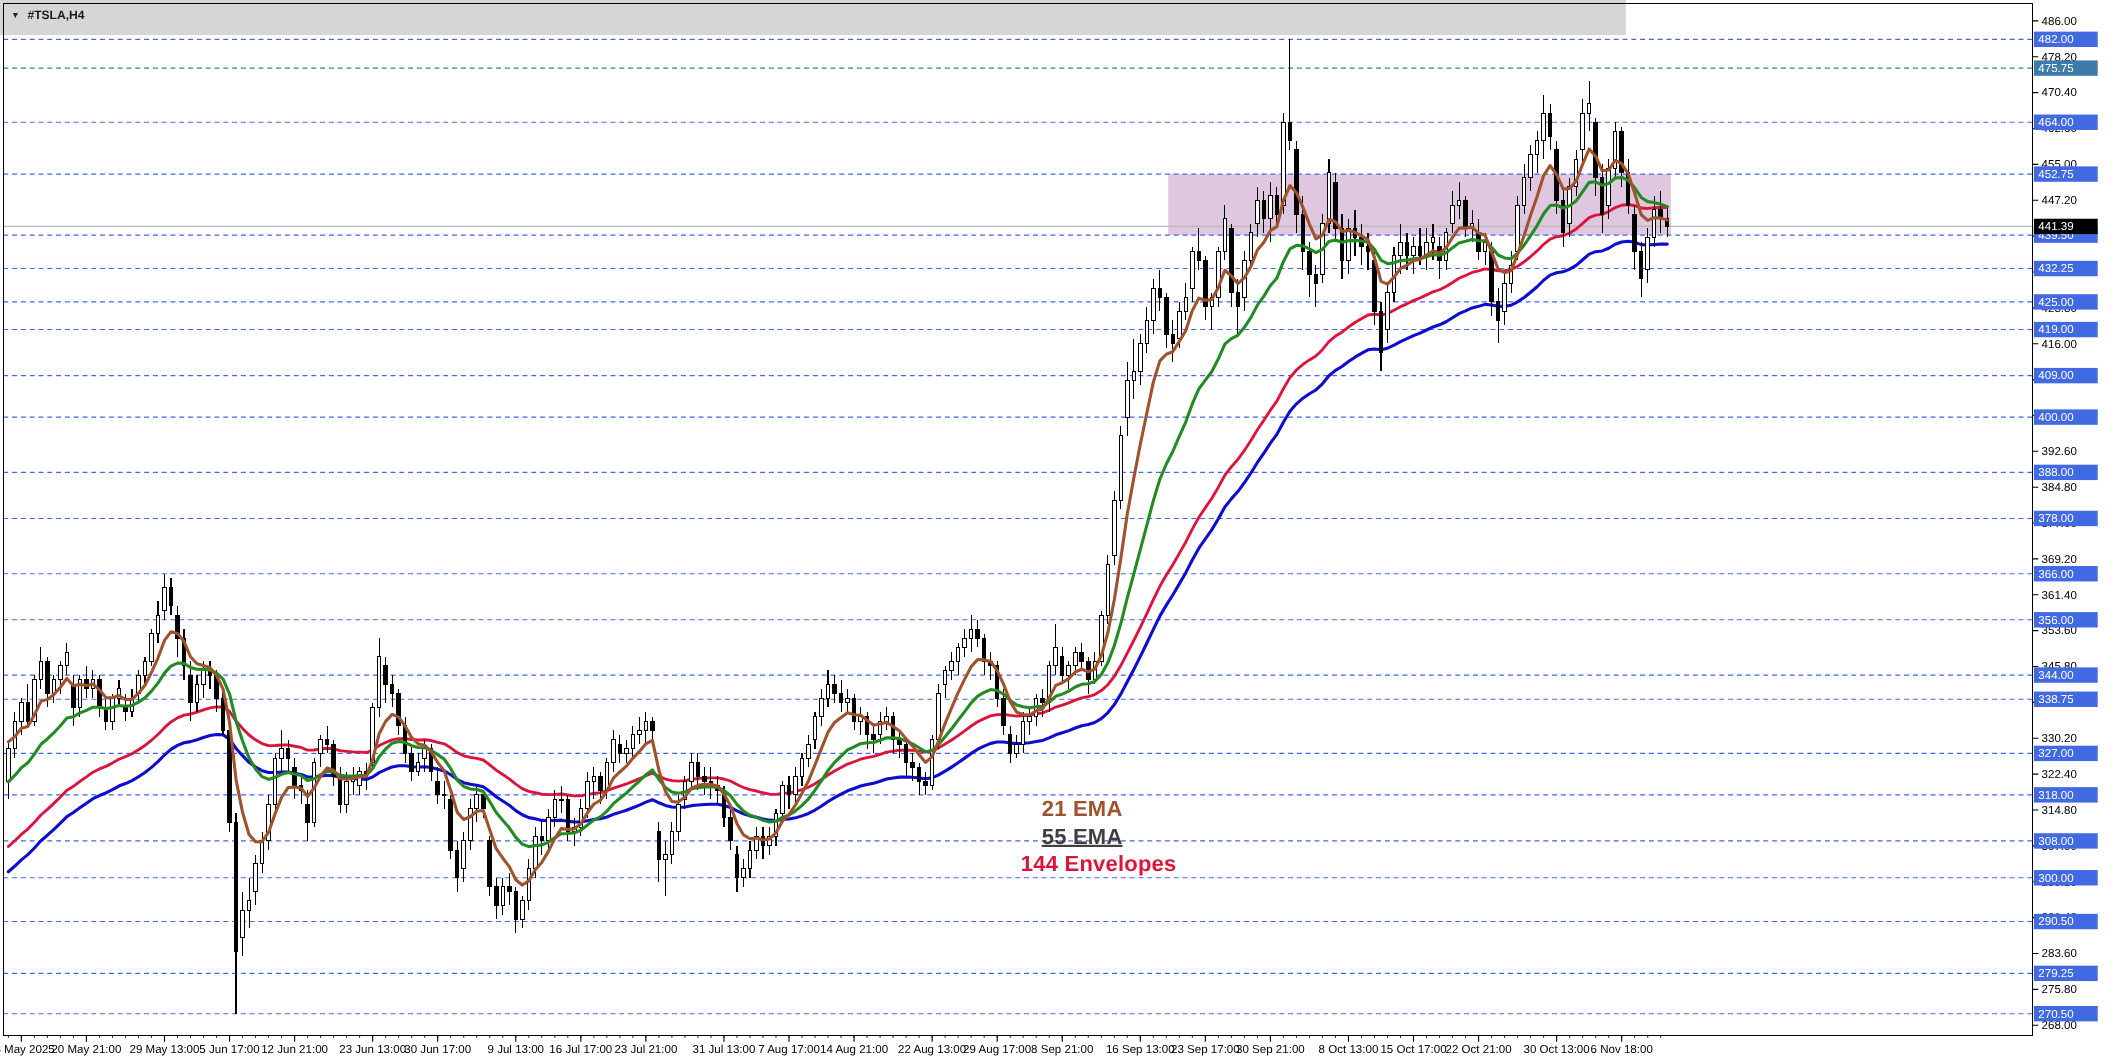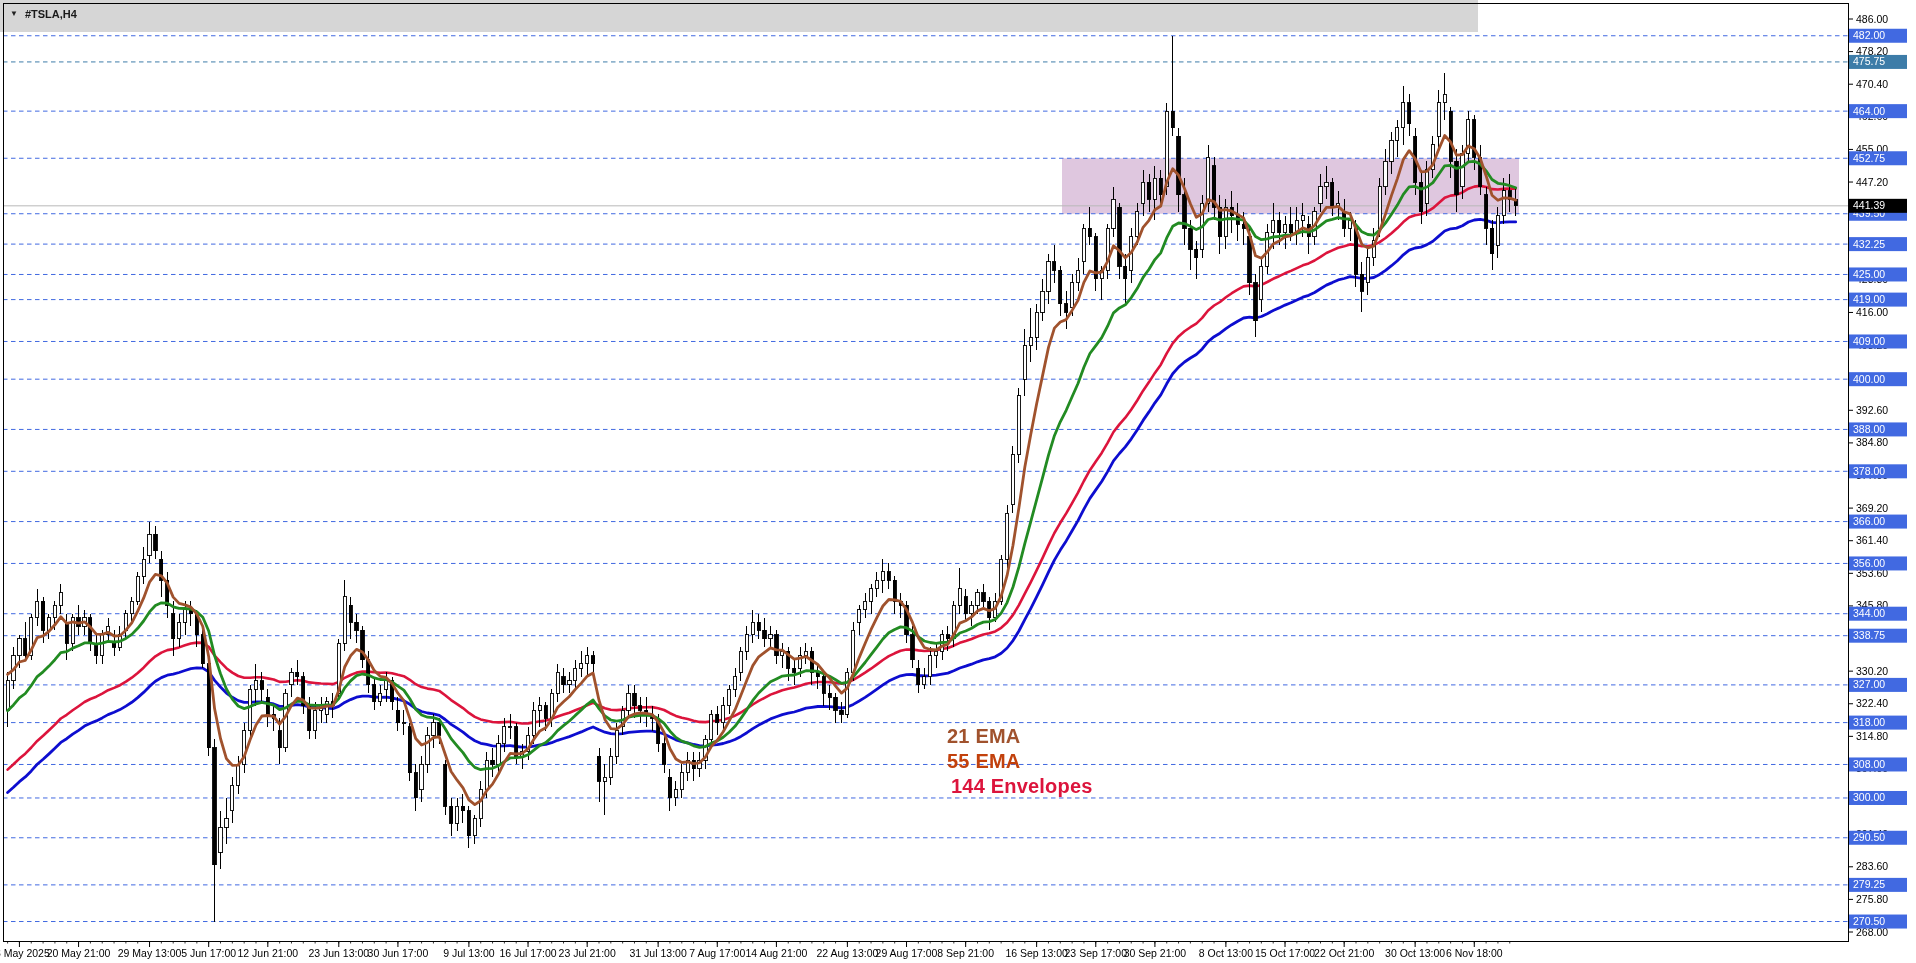--- a/index.html
+++ b/index.html
@@ -902,15 +902,15 @@
         <text x="1474.272" y="957" font-size="10.5" fill="#000" text-anchor="middle">6 Nov 18:00</text>
       </g>
     </svg>
 
   <div id="symbol-label">
     <span class="tri">▼</span>
     <span>#TSLA,H4</span>
   </div>
 
   <div class="legend-item" id="legend-ema21" style="color: rgb(160, 82, 45);">21 EMA</div>
-  <div class="legend-item" id="legend-ema55" style="color: #c2410c;">55 EMA</div>
-  <div class="legend-item" id="legend-env144" style="color: rgb(220, 20, 60); margin-left: 23px;">144 Envelopes</div>
+  <div class="legend-item" id="legend-ema55" style="color: #404040; text-decoration: underline;">55 EMA</div>
+  <div class="legend-item" id="legend-env144" style="color: rgb(220, 20, 60);">144 Envelopes</div>
 </div>
 
 </body></html>

